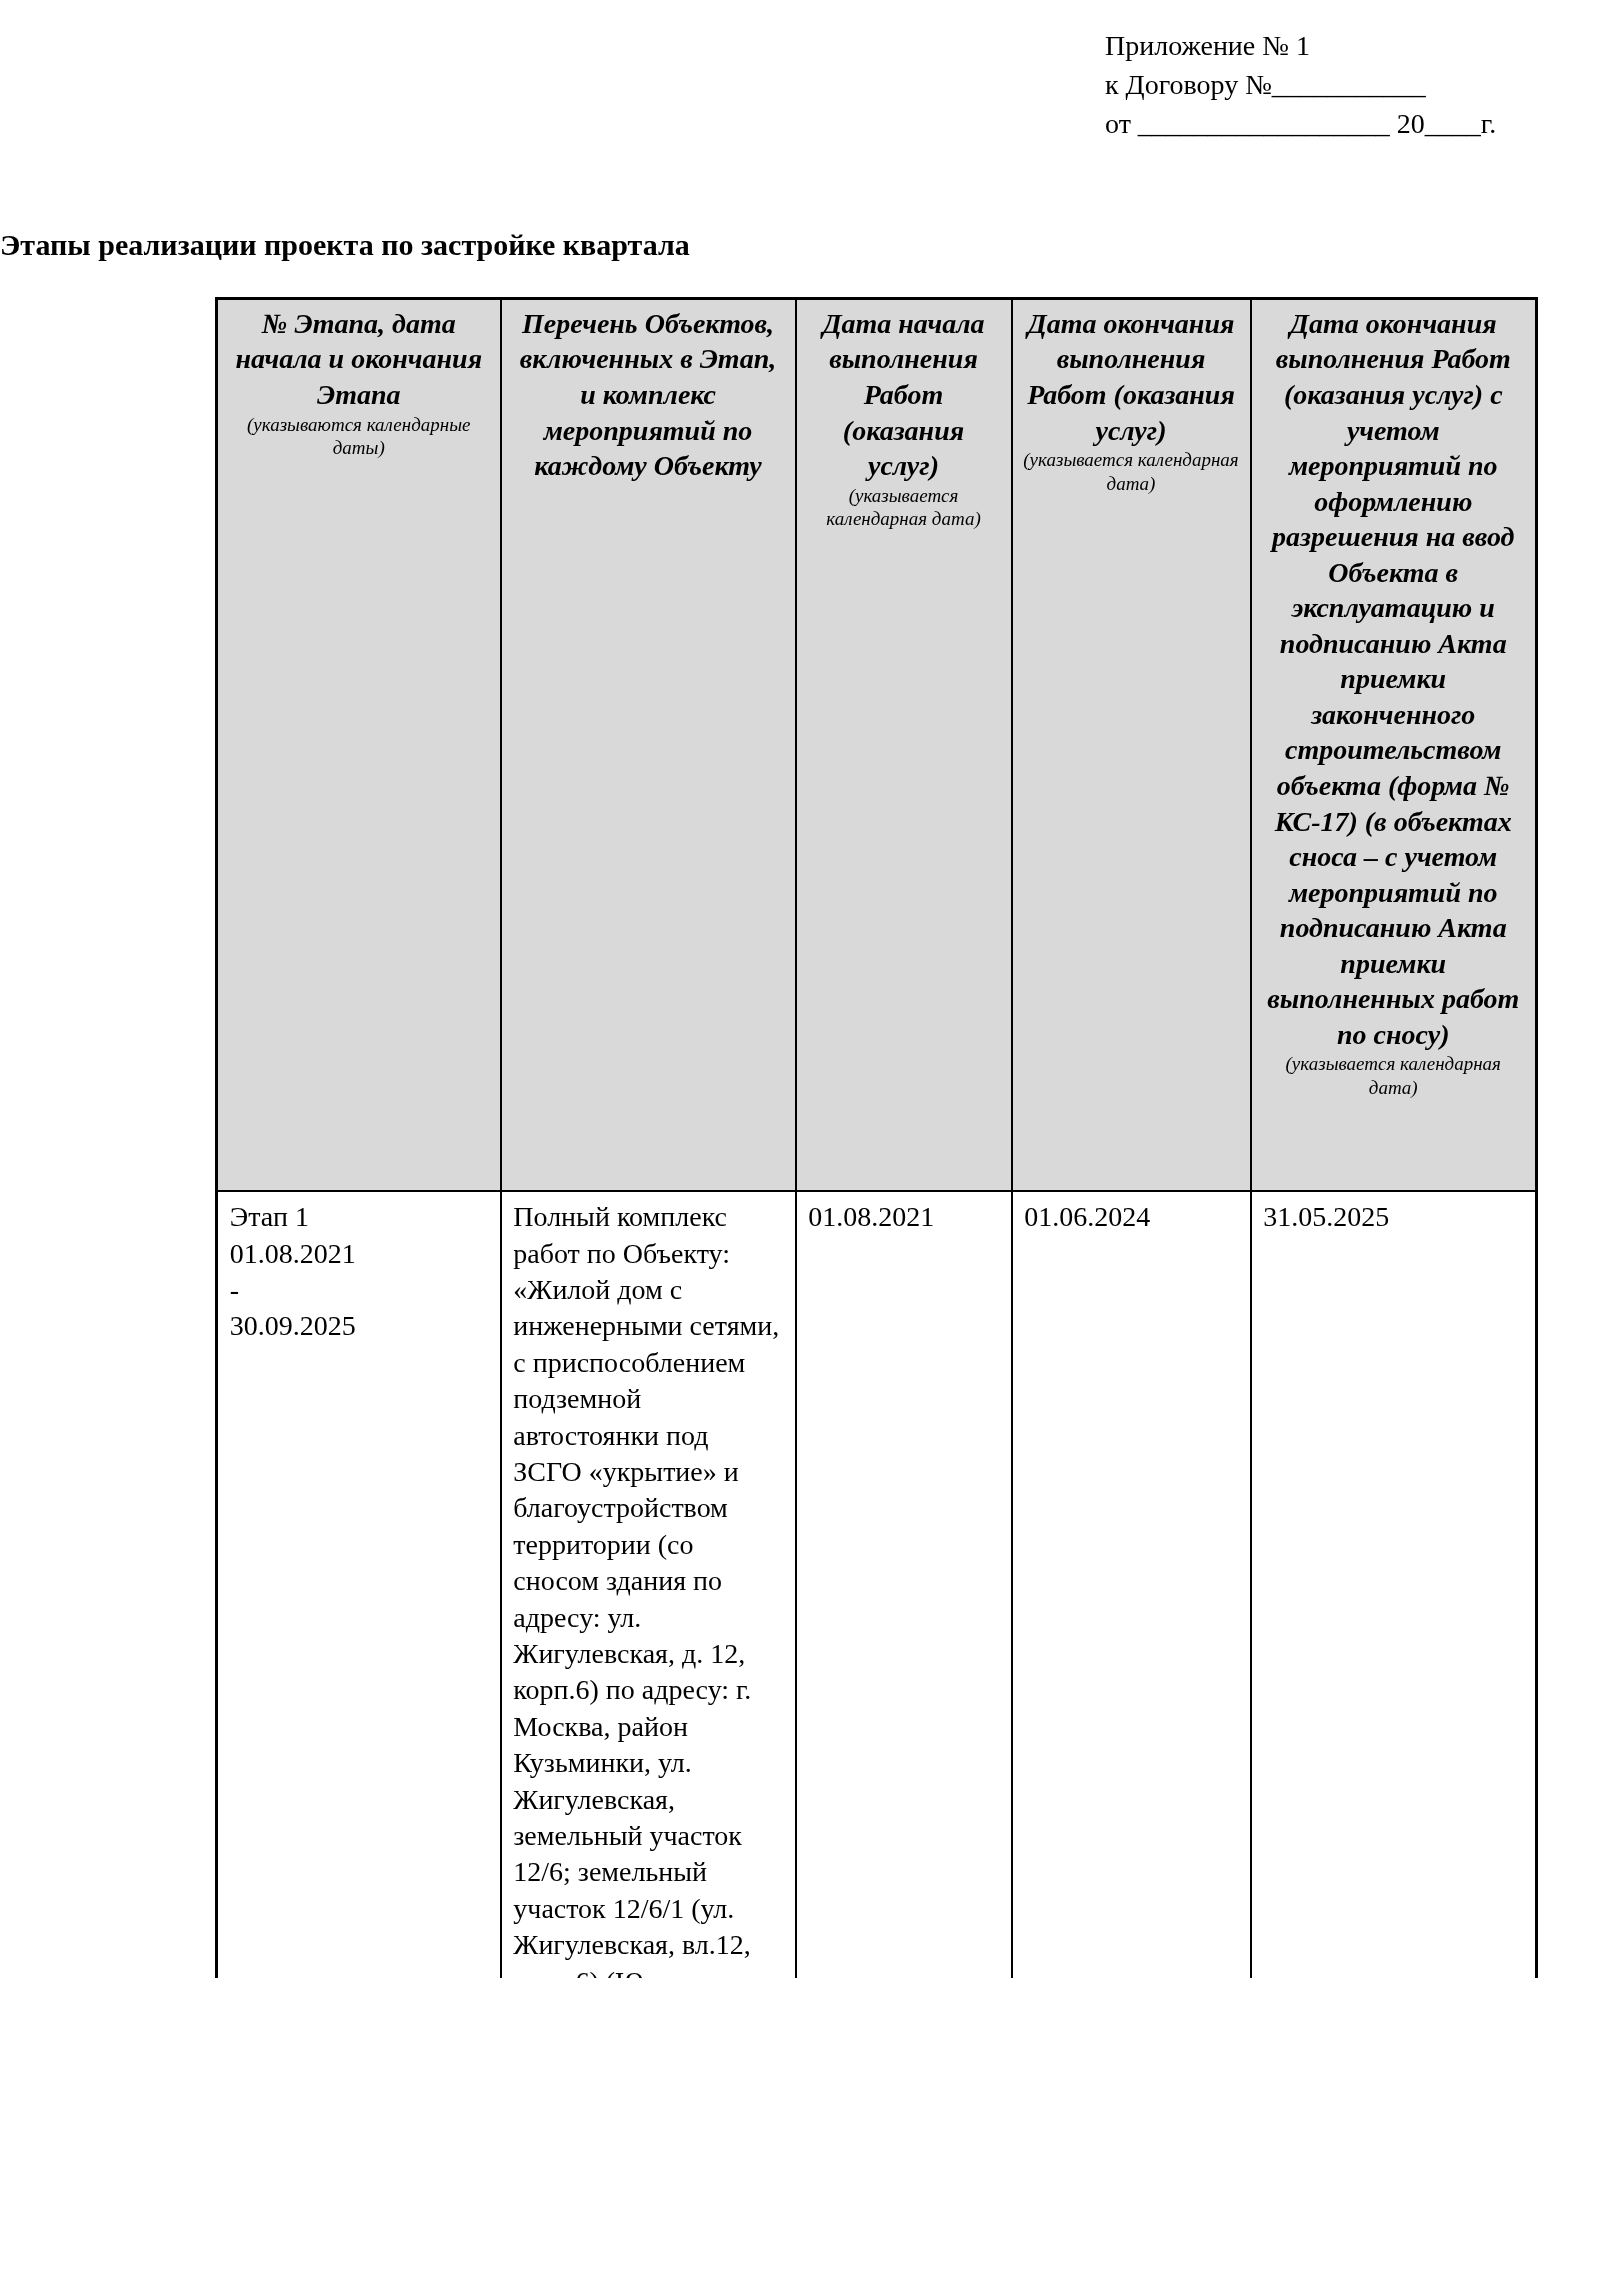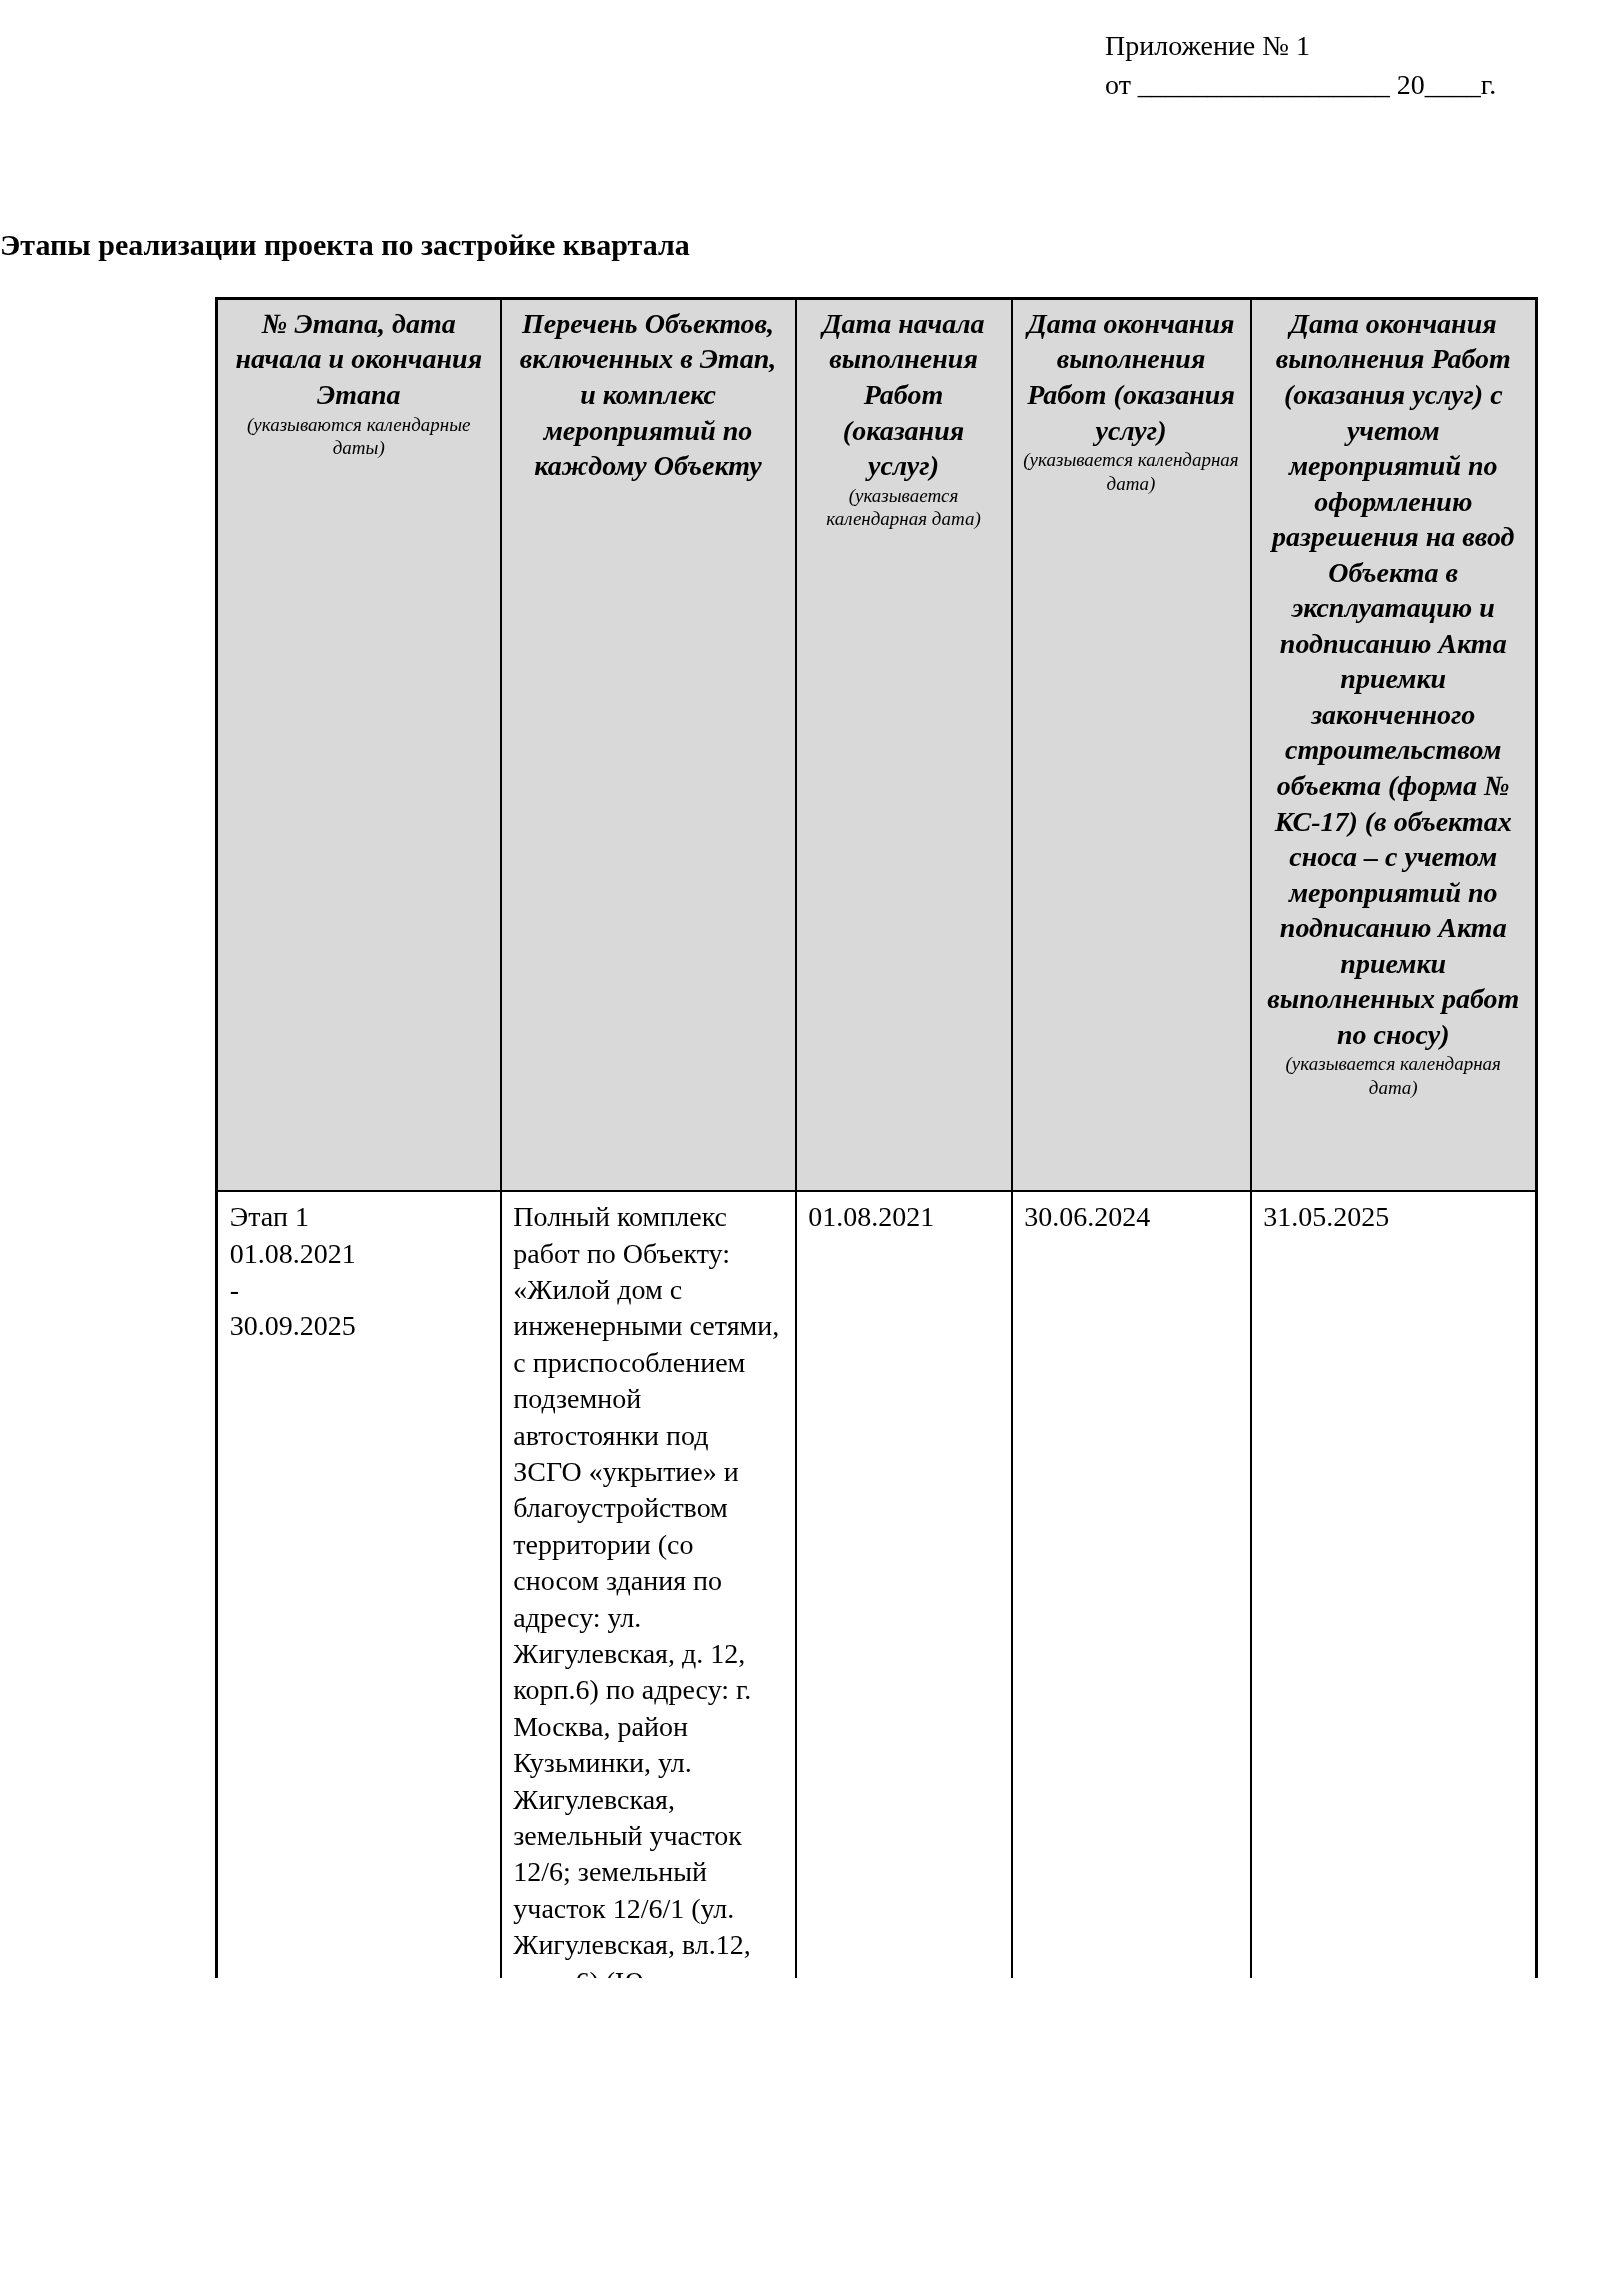--- a/index.html
+++ b/index.html
@@ -96,20 +96,21 @@
     font-size: 30px;
   }
 </style>
 </head>
 <body>
 
 <div class="page">
 
   <div class="appendix">
     <div>Приложение № 1</div>
+    <div>к Договору №___________</div>
     <div>от __________________ 20____г.</div>
   </div>
 
   <div class="doc-title">Этапы реализации проекта по застройке квартала</div>
 
   <div class="table-wrap">
     <table class="stages">
       <colgroup>
         <col style="width:284px">
         <col style="width:295px">
@@ -142,21 +143,21 @@
         </tr>
       </thead>
       <tbody>
         <tr>
           <td class="cell-stage">Этап 1
 01.08.2021
 -
 30.09.2025</td>
           <td>Полный комплекс работ по Объекту: «Жилой дом с инженерными сетями, с приспособлением подземной автостоянки под ЗСГО «укрытие» и благоустройством территории (со сносом здания по адресу: ул. Жигулевская, д. 12, корп.6) по адресу: г. Москва, район Кузьминки, ул. Жигулевская, земельный участок 12/6; земельный участок 12/6/1 (ул. Жигулевская, вл.12, корп.6)  (Юго-Восточный административный округ)»</td>
           <td>01.08.2021</td>
-          <td>30.06.2024</td>
+          <td>01.06.2024</td>
           <td>31.05.2025</td>
         </tr>
       </tbody>
     </table>
   </div>
 
   <div class="page-number">79</div>
 
 </div>
 

